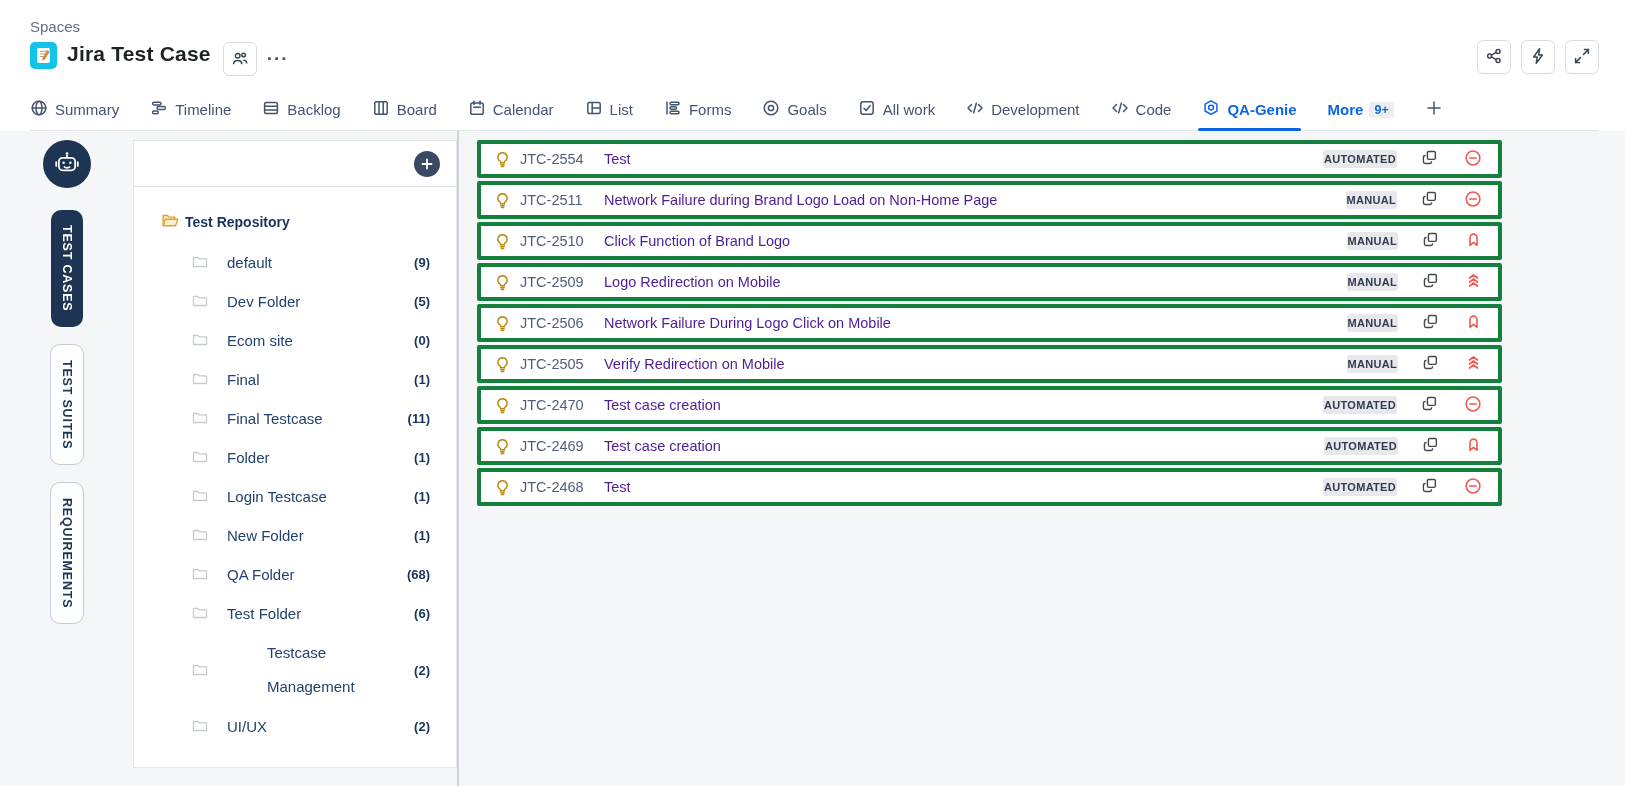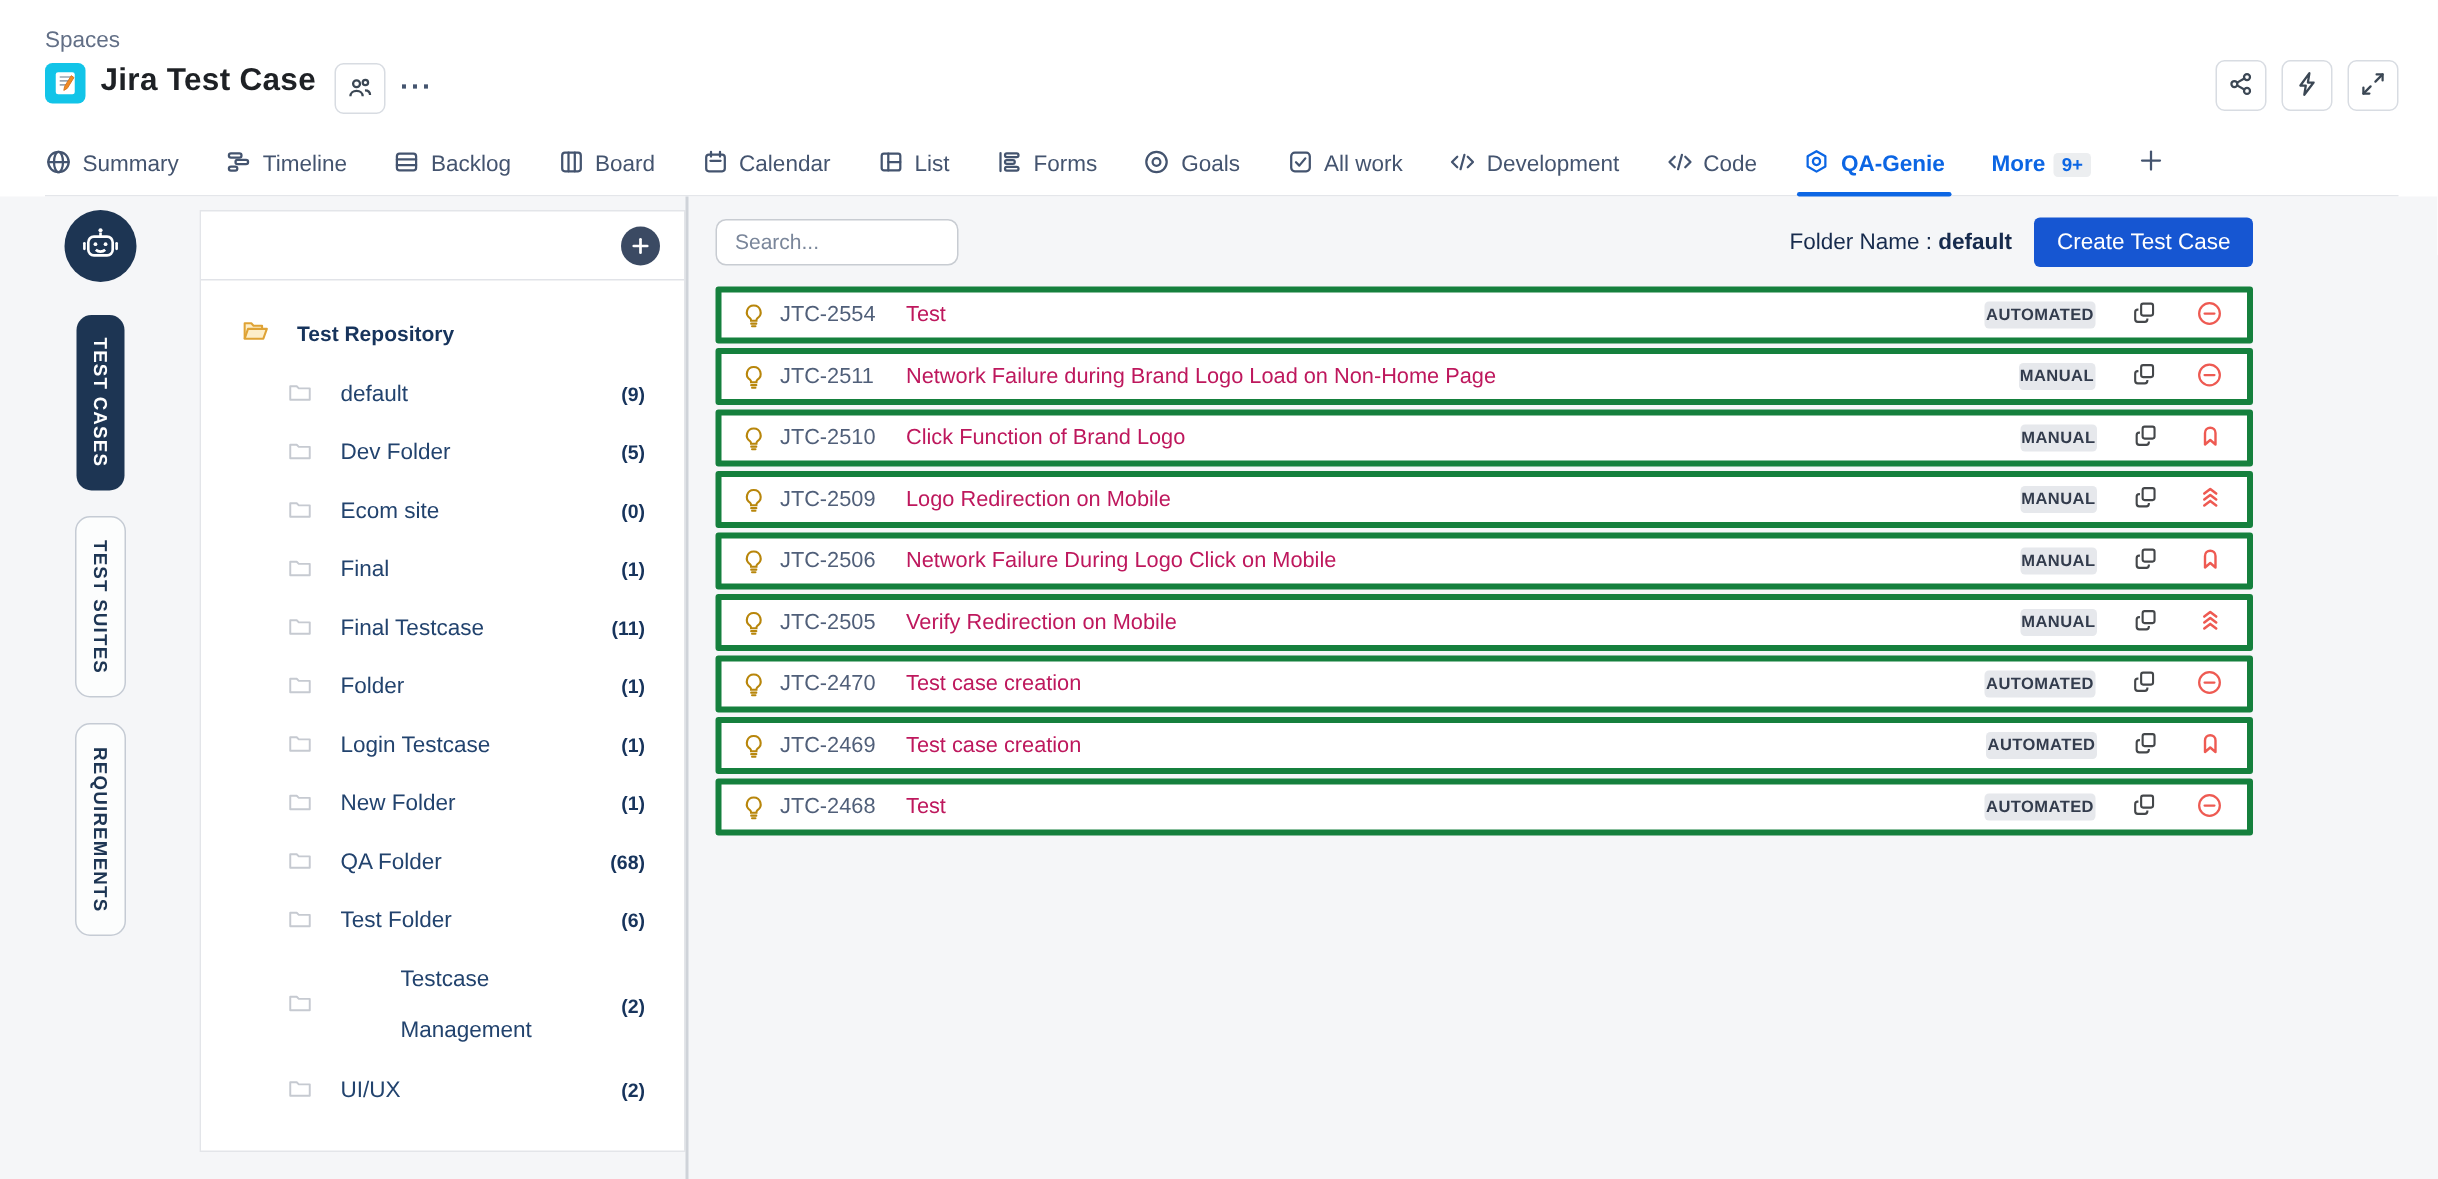--- a/index.html
+++ b/index.html
@@ -51,21 +51,21 @@
   .vtab.inactive { background:#fcfdfd; color:#1d3553; border:1px solid #c5cbd4; }
 
   
   .folder-panel { width:324px; height:628px; background:#fff; margin-top:9px;
     border:1px solid #e3e5e9; flex:0 0 auto; display:flex; flex-direction:column; }
   .fp-header { height:46px; border-bottom:1px solid #e1e3e8; display:flex;
     align-items:center; justify-content:flex-end; padding-right:16px; flex:0 0 auto; }
   .fp-add { width:26px; height:26px; border-radius:50%; background:#3b4a63; border:none;
     color:#fff; display:flex; align-items:center; justify-content:center; cursor:pointer; }
   .tree { padding-top:24px; overflow:hidden; }
-  .tree-root { display:flex; align-items:center; gap:18px; padding-left:27px;
+  .tree-root { display:flex; align-items:center; gap:5px; padding-left:27px;
     font-size:14px; font-weight:bold; color:#17345c; margin-bottom:10px; cursor:pointer; }
   .tree-item { display:flex; align-items:center; padding-left:57px; padding-right:26px;
     height:39px; font-size:15px; color:#22436e; cursor:pointer; position:relative; }
   .tree-item .f-label { margin-left:18px; }
   .tree-item.wrap { height:74px;gap:40px; }
   .tree-item.wrap .f-label { width:125px; line-height:34px; }
   .tree-item .f-count { margin-left:auto; font-size:13px; font-weight:bold; color:#17345c; }
   .panel-divider { width:2px; background:#cfd3d9; height:666px; flex:0 0 auto; }
 
   
@@ -80,21 +80,21 @@
   .folder-name b { font-weight:bold; }
   .create-btn { background:#1656d2; color:#fff; border:none; border-radius:4px;
     height:33px; padding:0 15px; font-size:15px; font-weight:500; cursor:pointer;
     font-family:"Liberation Sans", sans-serif; }
 
   .rows {}
   .tc-row { background:#fff; border:4px solid #15803d; height:38px; margin-bottom:3px;
     display:flex; align-items:center; padding:0 16px 0 13px; border-radius:2px; }
   .tc-bulb { display:flex; align-items:center; margin-right:9px; }
   .tc-key { color:#505f79; font-size:14.5px; min-width:72px; margin-right:12px; }
-  .tc-title { color:#be185d; font-size:14.5px; white-space:nowrap; }
+  .tc-title { color:#4c1d95; font-size:14.5px; white-space:nowrap; }
   .tc-badge-wrap { margin-left:auto; width:120px; display:flex; justify-content:flex-end; }
   .tc-badge { background:#e6e8ec; color:#333c4d; font-size:11px; font-weight:bold;
     letter-spacing:.3px; border-radius:3px; padding:3px 1px; }
   .tc-copy { margin-left:24px; background:none; border:none; cursor:pointer;
     display:flex; align-items:center; color:#44474a; }
   .tc-action { margin-left:26px; background:none; border:none; cursor:pointer;
     display:flex; align-items:center; color:#ee5a52; }
 </style>
 </head>
 <body>
@@ -374,27 +374,20 @@
             </svg></span>
           <span class="f-label">UI/UX</span>
           <span class="f-count">(2)</span>
         </div>
       </div>
   </section>
 
   <div class="panel-divider"></div>
 
   <section class="main">
-    <div class="toolbar">
-      <input class="search-input" type="text" placeholder="Search..." style="">
-      <div class="toolbar-right">
-        <span class="folder-name"><span>Folder Name :</span> <b>default</b></span>
-        <button class="create-btn">Create Test Case</button>
-      </div>
-    </div>
     <div class="rows" id="rows">
         <div class="tc-row">
           <span class="tc-bulb">
             <svg width="17" height="17" viewBox="0 0 18 18" fill="none" stroke="#b8860b" stroke-width="1.5" stroke-linecap="round">
               <path d="M9 1.8a4.8 4.8 0 0 1 2.7 8.8c-.5.4-.8 1-.8 1.6v.3H7.1v-.3c0-.6-.3-1.2-.8-1.6A4.8 4.8 0 0 1 9 1.8z"></path>
               <line x1="7.2" y1="14.6" x2="10.8" y2="14.6"></line>
               <line x1="7.8" y1="16.4" x2="10.2" y2="16.4"></line>
             </svg>
           </span>
           <span class="tc-key">JTC-2554</span>

